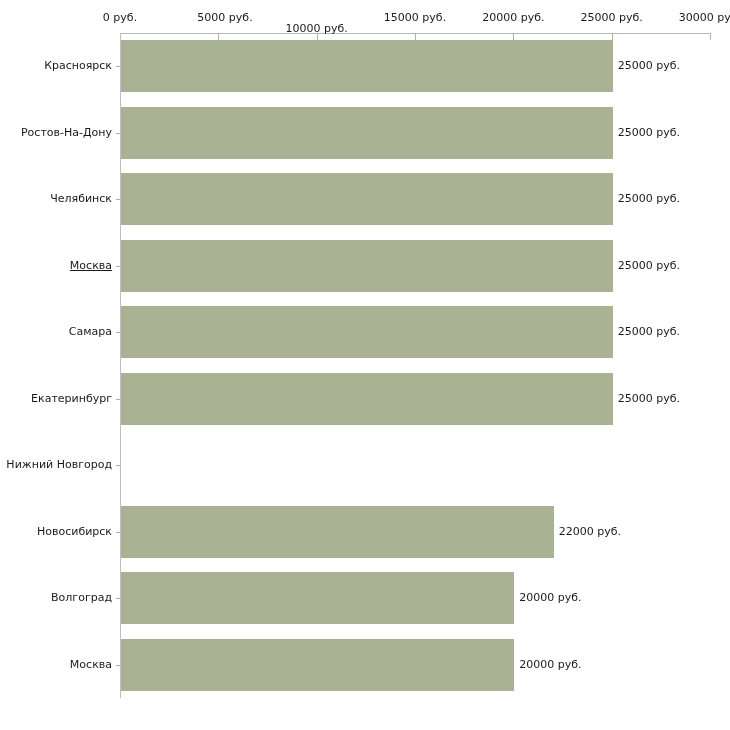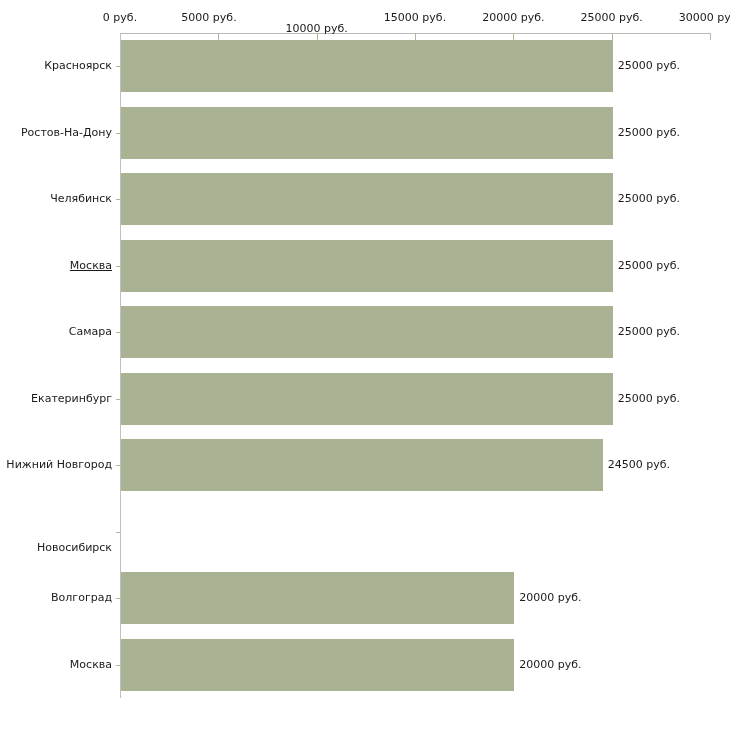--- a/index.html
+++ b/index.html
@@ -109,21 +109,21 @@
 </head>
 <body>
 
 <div id="chart-root">
 
   <div class="x-axis"></div>
   <div id="x-ticks">
       <div class="x-tick edge" style="left: 120px; top: 33px;"></div>
       <div class="x-tick-label" style="left: 120px; top: 12px;">0 руб.</div>
       <div class="x-tick" style="left: 218.333px; top: 33px;"></div>
-      <div class="x-tick-label" style="left: 209px; top: 12px;">5000 руб.</div>
+      <div class="x-tick-label" style="left: 225px; top: 12px;">5000 руб.</div>
       <div class="x-tick" style="left: 316.667px; top: 33px;"></div>
       <div class="x-tick-label" style="left: 316.667px; top: 12px; margin-top: 11px;">10000 руб.</div>
       <div class="x-tick" style="left: 415px; top: 33px;"></div>
       <div class="x-tick-label" style="left: 415px; top: 12px;">15000 руб.</div>
       <div class="x-tick" style="left: 513.333px; top: 33px;"></div>
       <div class="x-tick-label" style="left: 513.333px; top: 12px;">20000 руб.</div>
       <div class="x-tick" style="left: 611.667px; top: 33px;"></div>
       <div class="x-tick-label" style="left: 611.667px; top: 12px;">25000 руб.</div>
       <div class="x-tick edge" style="left: 710px; top: 33px;"></div>
       <div class="x-tick-label" style="left: 710px; top: 12px;">30000 руб.</div>
@@ -139,21 +139,21 @@
       <div class="y-tick-label" style="top: 199.25px; left: 0px; width: 112px; right: auto;">Челябинск</div>
       <div class="y-tick" style="left: 116px; top: 265.75px;"></div>
       <div class="y-tick-label" style="top: 265.75px; left: 0px; width: 112px; right: auto; text-decoration: underline;">Москва</div>
       <div class="y-tick" style="left: 116px; top: 332.25px;"></div>
       <div class="y-tick-label" style="top: 332.25px; left: 0px; width: 112px; right: auto;">Самара</div>
       <div class="y-tick" style="left: 116px; top: 398.75px;"></div>
       <div class="y-tick-label" style="top: 398.75px; left: 0px; width: 112px; right: auto;">Екатеринбург</div>
       <div class="y-tick" style="left: 116px; top: 465.25px;"></div>
       <div class="y-tick-label" style="top: 465.25px; left: 0px; width: 112px; right: auto;">Нижний Новгород</div>
       <div class="y-tick" style="left: 116px; top: 531.75px;"></div>
-      <div class="y-tick-label" style="top: 531.75px; left: 0px; width: 112px; right: auto; margin-top: 16px;">Новосибирск</div>
+      <div class="y-tick-label" style="top: 531.75px; left: 0px; width: 112px; right: auto;">Новосибирск</div>
       <div class="y-tick" style="left: 116px; top: 598.25px;"></div>
       <div class="y-tick-label" style="top: 598.25px; left: 0px; width: 112px; right: auto;">Волгоград</div>
       <div class="y-tick" style="left: 116px; top: 664.75px;"></div>
       <div class="y-tick-label" style="top: 664.75px; left: 0px; width: 112px; right: auto;">Москва</div>
     </div>
 
   <div class="plot" id="plot-area">
       <div class="bar" style="top: 7.25px; height: 52px; width: 590px;">
         <div class="bar-rect" style="width: 491.667px; background: rgb(170, 178, 148);"></div>
         <div class="bar-value" style="left: 491.667px;">25000 руб.</div>
@@ -171,23 +171,23 @@
         <div class="bar-value" style="left: 491.667px;">25000 руб.</div>
       </div>
       <div class="bar" style="top: 273.25px; height: 52px; width: 590px;">
         <div class="bar-rect" style="width: 491.667px; background: rgb(170, 178, 148);"></div>
         <div class="bar-value" style="left: 491.667px;">25000 руб.</div>
       </div>
       <div class="bar" style="top: 339.75px; height: 52px; width: 590px;">
         <div class="bar-rect" style="width: 491.667px; background: rgb(170, 178, 148);"></div>
         <div class="bar-value" style="left: 491.667px;">25000 руб.</div>
       </div>
-      <div class="bar" style="top: 406.25px; height: 52px; width: 590px;">
-        <div class="bar-rect" style="width: 481.833px; background: rgb(170, 178, 148);"></div>
-        <div class="bar-value" style="left: 481.833px;">24500 руб.</div>
+      <div class="bar" style="top: 472.75px; height: 52px; width: 590px;">
+        <div class="bar-rect" style="width: 432.667px; background: rgb(170, 178, 148);"></div>
+        <div class="bar-value" style="left: 432.667px;">22000 руб.</div>
       </div>
       <div class="bar" style="top: 539.25px; height: 52px; width: 590px;">
         <div class="bar-rect" style="width: 393.333px; background: rgb(170, 178, 148);"></div>
         <div class="bar-value" style="left: 393.333px;">20000 руб.</div>
       </div>
       <div class="bar" style="top: 605.75px; height: 52px; width: 590px;">
         <div class="bar-rect" style="width: 393.333px; background: rgb(170, 178, 148);"></div>
         <div class="bar-value" style="left: 393.333px;">20000 руб.</div>
       </div>
     </div>

